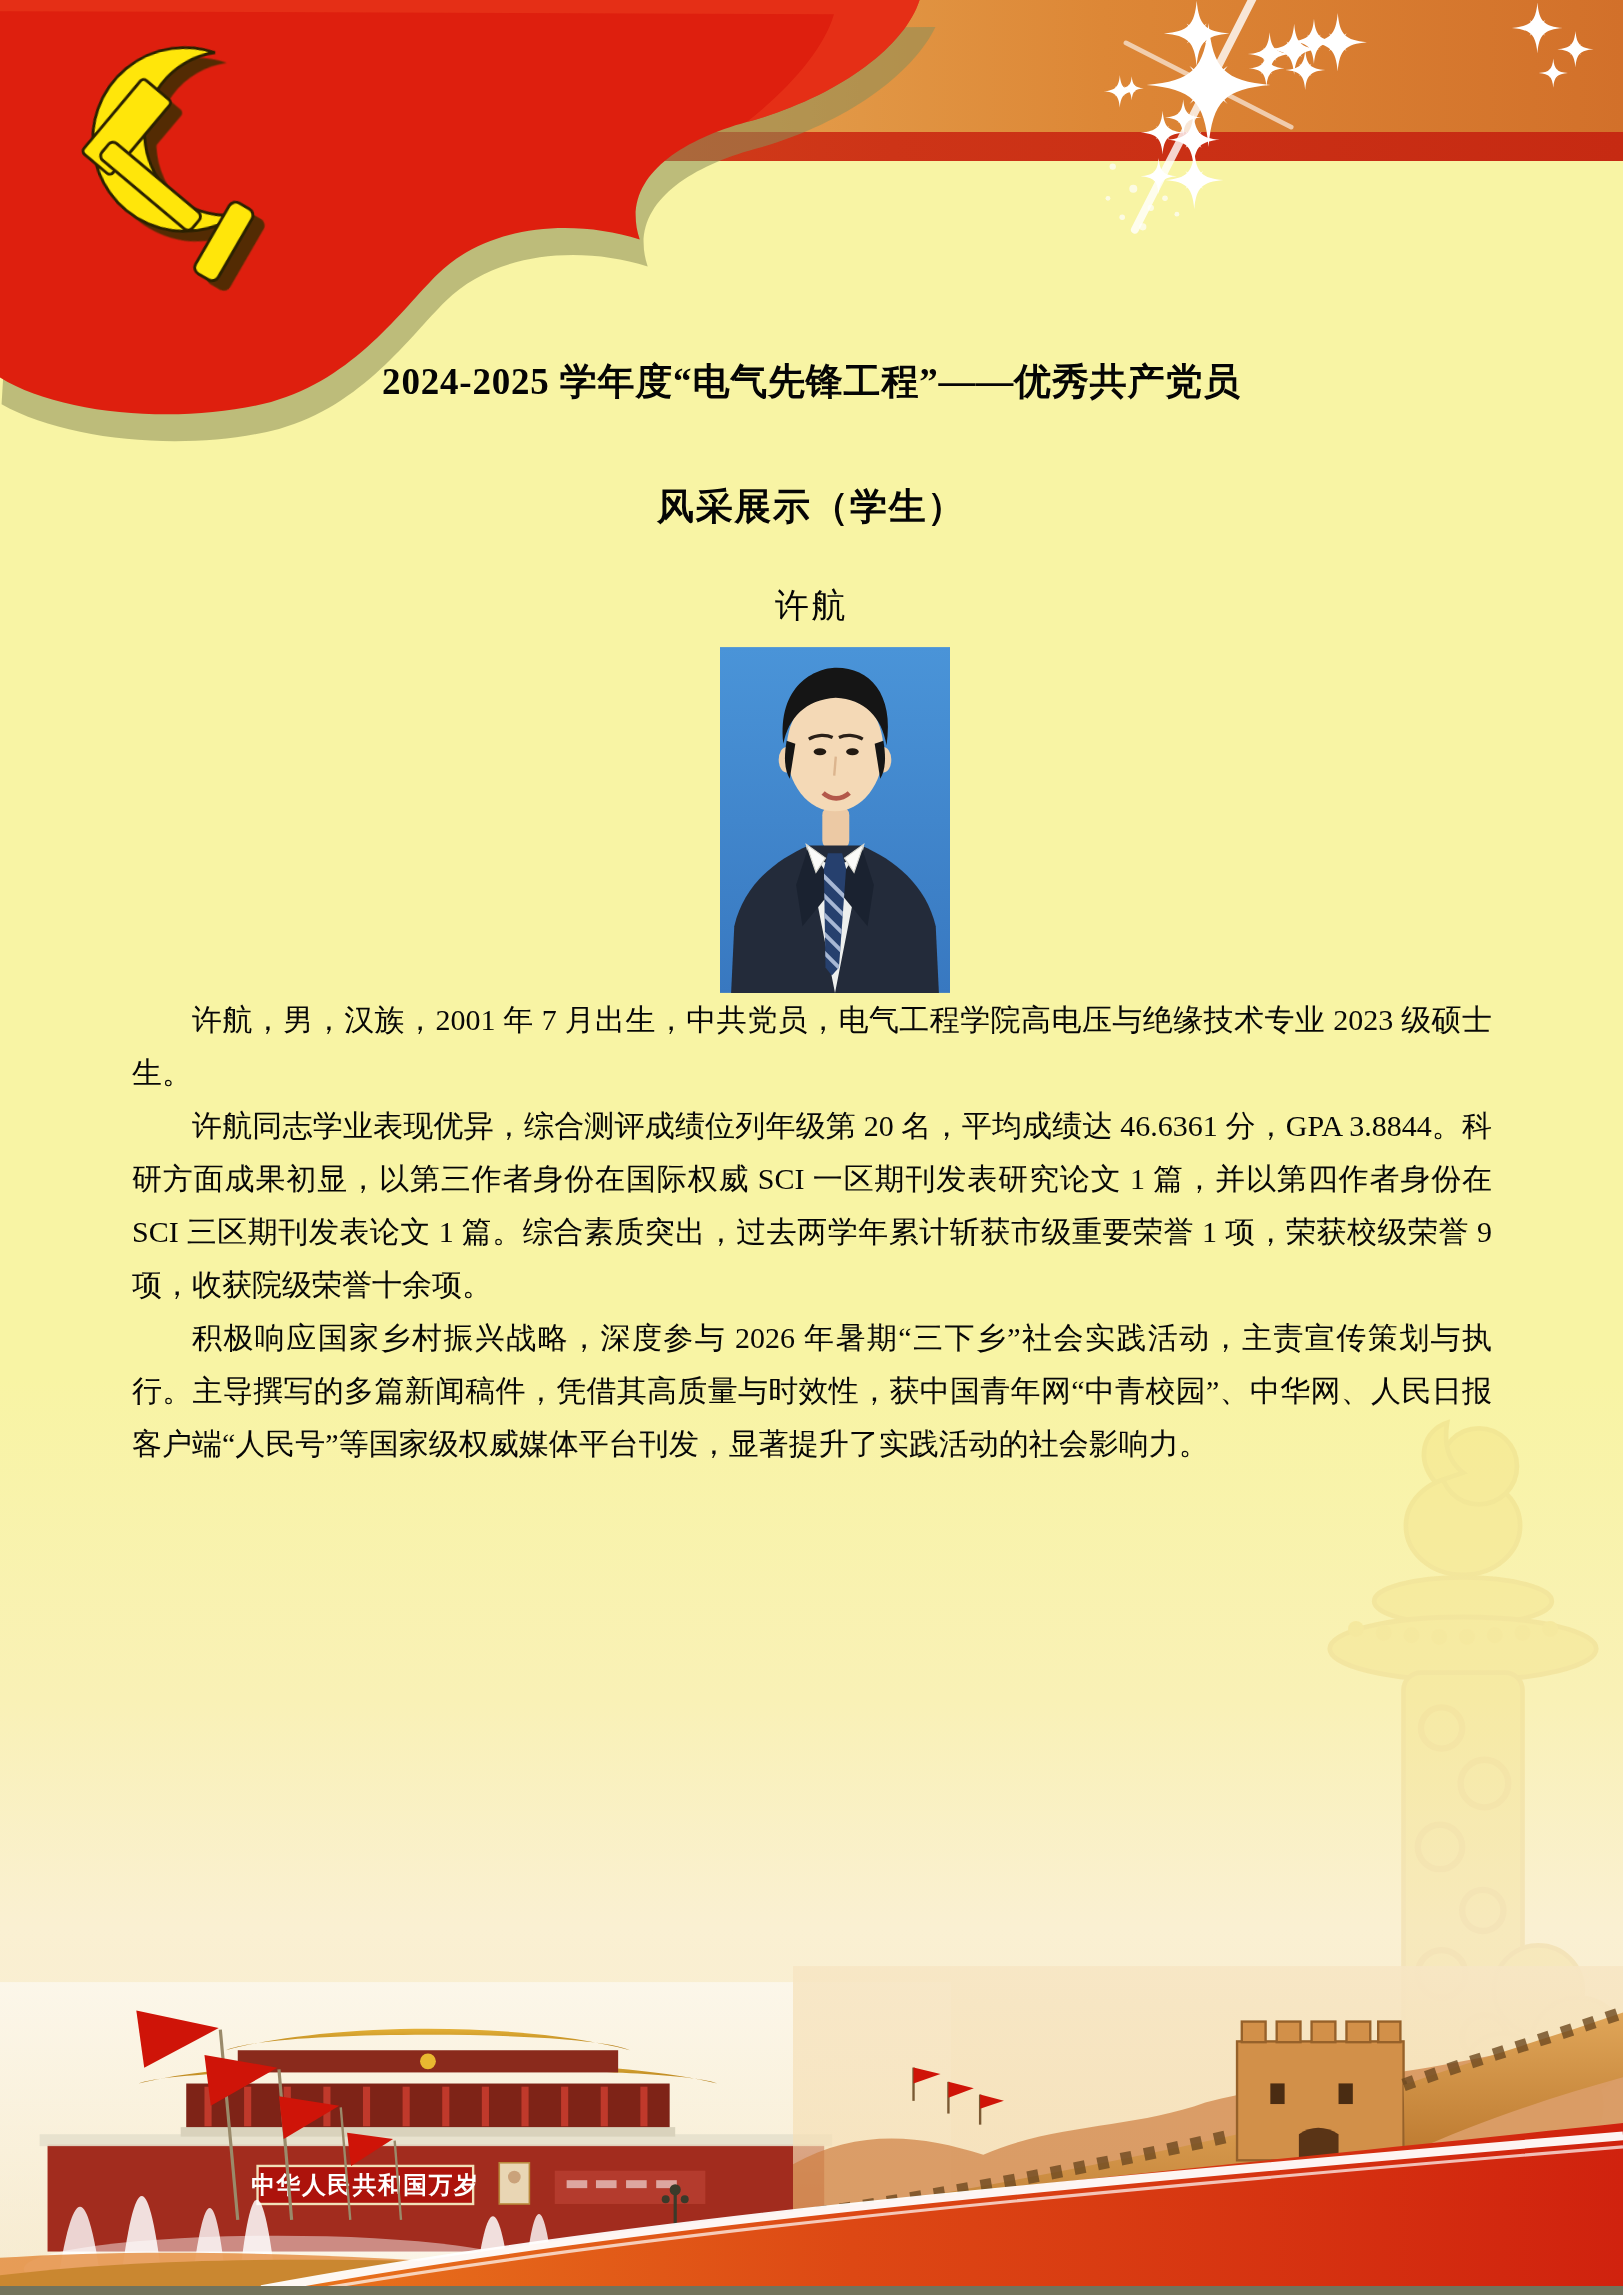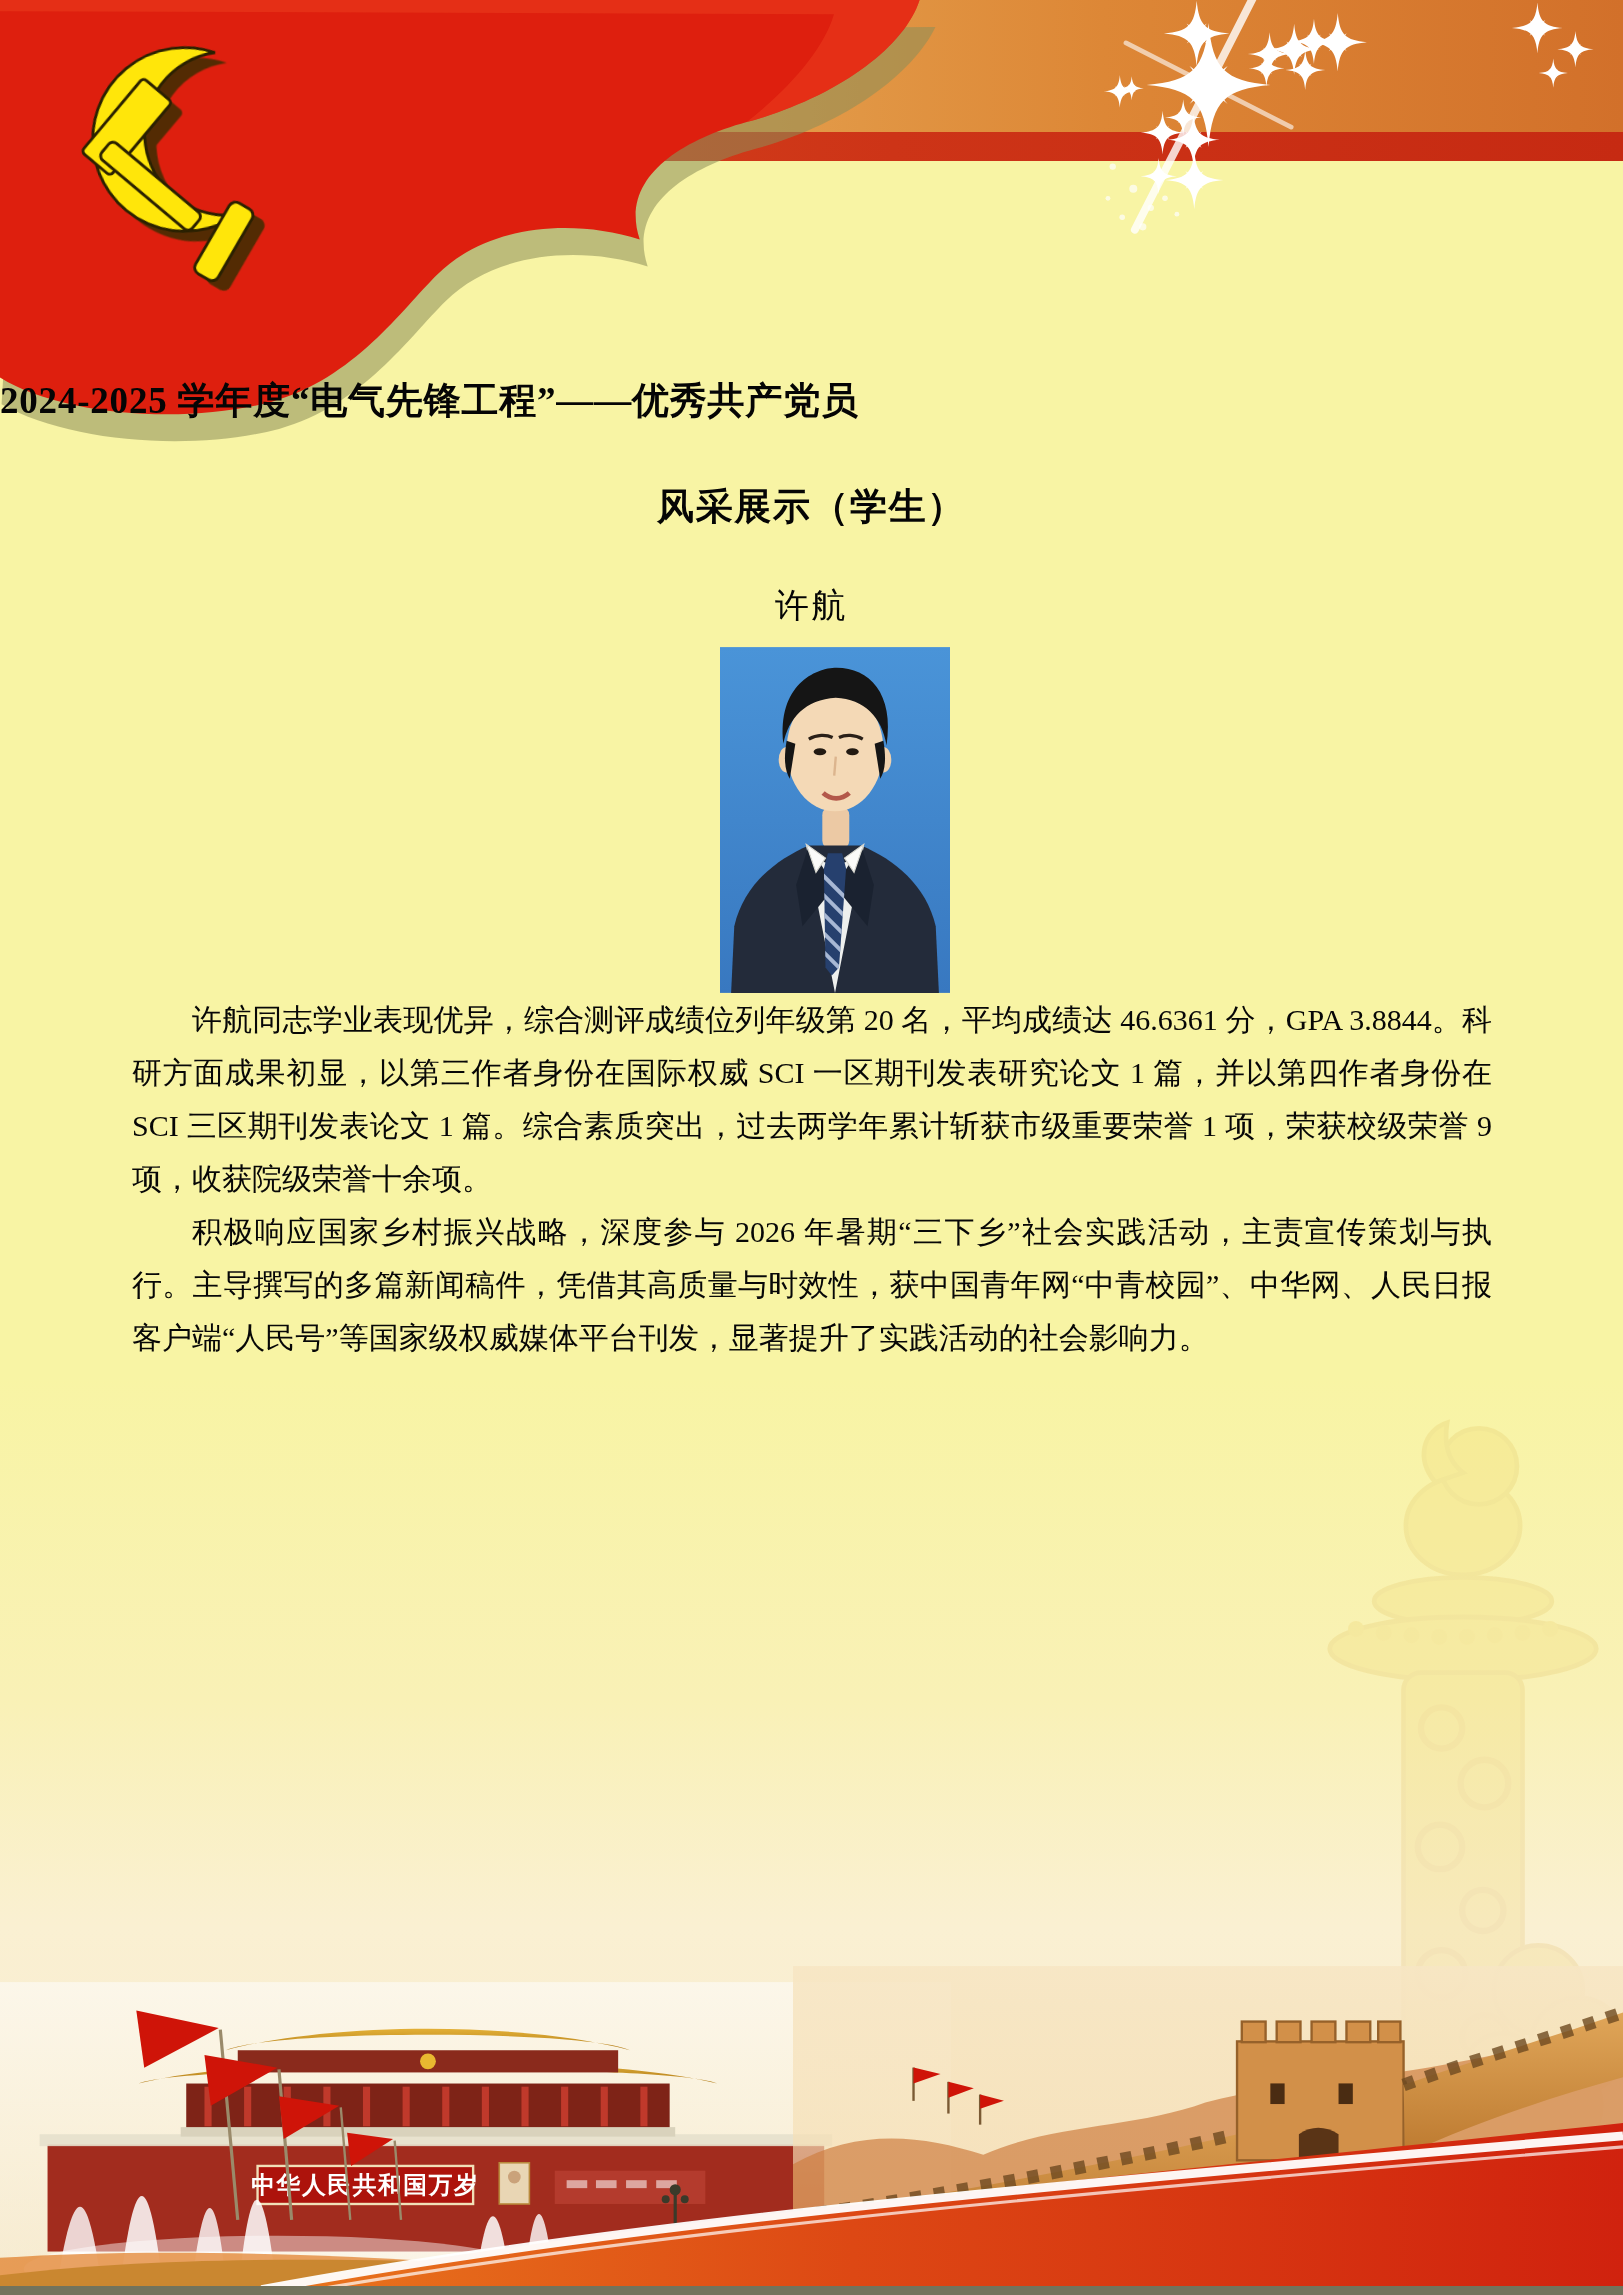--- a/index.html
+++ b/index.html
@@ -14,22 +14,22 @@
   .top-red-stripe{position:absolute;top:132px;left:0;width:1623px;height:29px;z-index:1;
     background:linear-gradient(90deg,#da4d20 0%,#cd3417 55%,#c62a12 100%);}
   svg.flag-svg{position:absolute;top:0;left:0;z-index:3;}
   svg.sparkle-svg{position:absolute;top:0;left:1062px;z-index:4;}
   svg.huabiao-svg{position:absolute;top:1387px;left:1237px;z-index:1;}
   svg.tiananmen-svg{position:absolute;top:1982px;left:0;z-index:2;}
   svg.greatwall-svg{position:absolute;top:1966px;left:793px;z-index:2;}
   svg.ribbon-svg{position:absolute;top:2077px;left:0;z-index:3;}
   .bottom-bar{position:absolute;left:0;bottom:0;width:1623px;height:9.5px;background:#72735c;z-index:6;}
   
-  .title-1{position:absolute;top:357px;left:0;width:1623px;text-align:left;
-    font-size:37px;font-weight:bold;color:#050505;letter-spacing:0.8px;z-index:5;margin-top:19px;}
+  .title-1{position:absolute;top:357px;left:0;width:1623px;text-align:center;
+    font-size:37px;font-weight:bold;color:#050505;letter-spacing:0.8px;z-index:5;}
   .title-2{position:absolute;top:482px;left:0;width:1623px;text-align:center;
     font-size:37px;font-weight:bold;color:#050505;letter-spacing:1.6px;z-index:5;}
   .person-name{position:absolute;top:583px;left:0;width:1623px;text-align:center;
     font-size:34px;font-weight:normal;color:#050505;letter-spacing:2.4px;z-index:5;}
   .portrait{position:absolute;top:647px;left:720px;width:230px;height:346px;z-index:5;}
   .body-text{position:absolute;top:993px;left:132px;width:1360px;z-index:5;
     font-size:30px;line-height:53px;color:#070707;text-align:justify;}
   .body-text p{margin:0;text-indent:2em;}
 </style>
 </head>
@@ -179,20 +179,21 @@
     <path d="M206,118 C210,142 208,156 202,166 L195,122 Z" fill="#151515"></path>
     <path d="M112,116 C122,110 134,110 142,114" stroke="#2a2018" stroke-width="4" fill="none"></path>
     <path d="M150,114 C158,110 170,110 180,116" stroke="#2a2018" stroke-width="4" fill="none"></path>
     <ellipse cx="126" cy="132" rx="8" ry="4.5" fill="#221a12"></ellipse>
     <ellipse cx="167" cy="132" rx="8" ry="4.5" fill="#221a12"></ellipse>
     <path d="M146,138 L144,162" stroke="#dcb58e" stroke-width="3" fill="none"></path>
     <path d="M130,184 C140,193 153,193 163,184" stroke="#b3584a" stroke-width="6" fill="none"></path>
   </svg>
 
   <div class="body-text">
+    <p>许航，男，汉族，2001 年 7 月出生，中共党员，电气工程学院高电压与绝缘技术专业 2023 级硕士生。</p>
     <p>许航同志学业表现优异，综合测评成绩位列年级第 20 名，平均成绩达 46.6361 分，GPA 3.8844。科研方面成果初显，以第三作者身份在国际权威 SCI 一区期刊发表研究论文 1 篇，并以第四作者身份在 SCI 三区期刊发表论文 1 篇。综合素质突出，过去两学年累计斩获市级重要荣誉 1 项，荣获校级荣誉 9 项，收获院级荣誉十余项。</p>
     <p>积极响应国家乡村振兴战略，深度参与 2026 年暑期“三下乡”社会实践活动，主责宣传策划与执行。主导撰写的多篇新闻稿件，凭借其高质量与时效性，获中国青年网“中青校园”、中华网、人民日报客户端“人民号”等国家级权威媒体平台刊发，显著提升了实践活动的社会影响力。</p>
   </div>
 
   <svg class="tiananmen-svg" width="951" height="314" viewBox="0 0 1200 396">
     <defs>
       <linearGradient id="tiansky" x1="0" y1="0" x2="0" y2="1">
         <stop offset="0" stop-color="#fcf7eb" stop-opacity="0.95"></stop>
         <stop offset="1" stop-color="#f8eed2" stop-opacity="0.55"></stop>
       </linearGradient>

